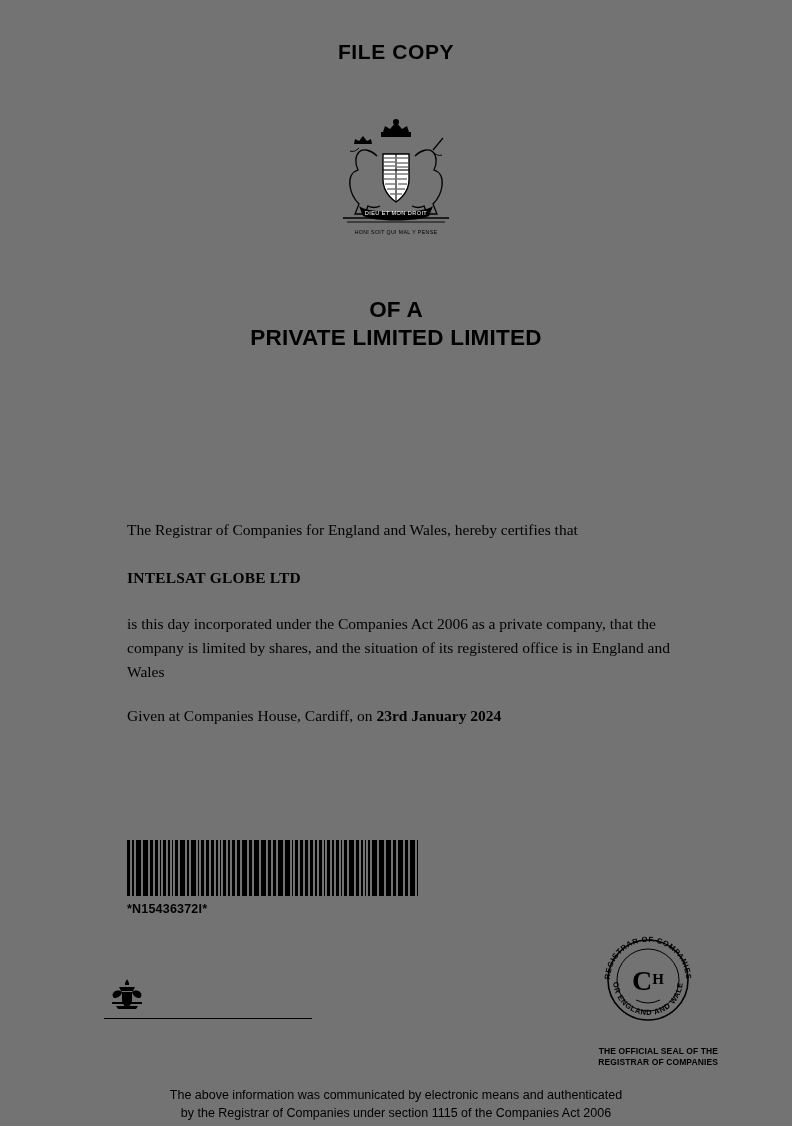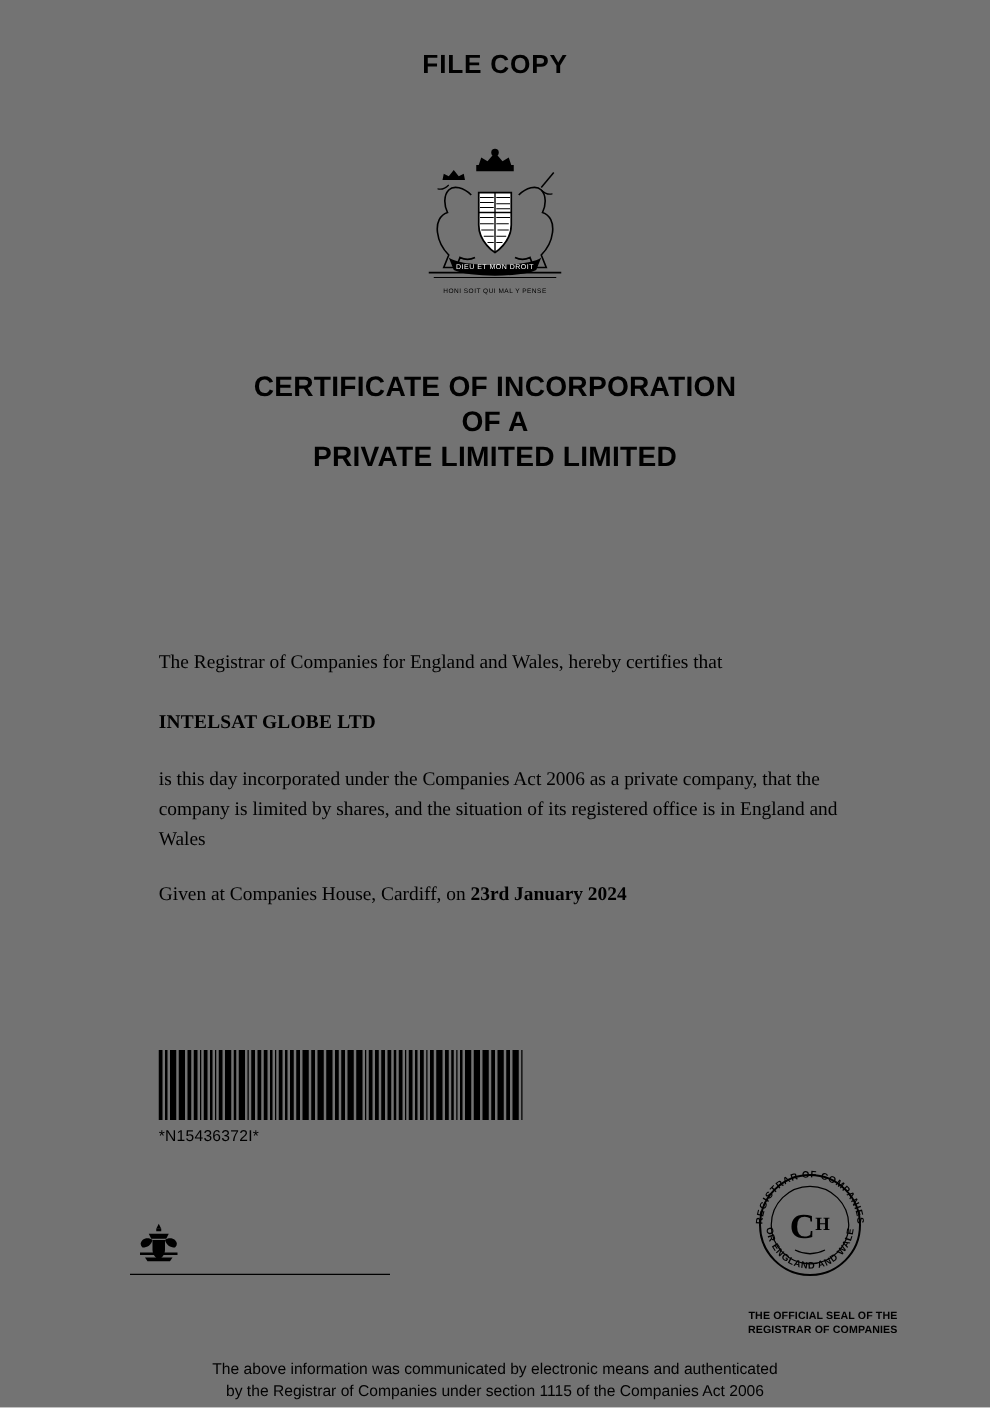--- a/index.html
+++ b/index.html
@@ -83,20 +83,21 @@
     font-size: 15.5px;
     letter-spacing: 0.2px;
   }
   .given-at b { font-weight: bold; }
 
   
   .barcode-wrap {
     position: absolute;
     top: 840px;
     left: 127px;
+    font-weight: bold;
   }
   .barcode {
     height: 56px;
     display: flex;
     align-items: stretch;
   }
   .barcode i {
     display: block;
     background: #000;
     margin-right: 2px;
@@ -207,21 +208,20 @@
         <path d="M26 112 h98" stroke-width="0.9"></path>
 
         <path d="M38 96 c10 8 64 8 74 0 l-4 10 c-12 6 -54 6 -66 0 z" fill="#000" stroke="none"></path>
       </g>
       <text x="75" y="105" font-family="Liberation Sans, sans-serif" font-size="5.6" fill="#fff" text-anchor="middle" letter-spacing="0.4">DIEU ET MON DROIT</text>
       <text x="75" y="124" font-family="Liberation Sans, sans-serif" font-size="5.2" fill="#000" text-anchor="middle" letter-spacing="0.4">HONI SOIT QUI MAL Y PENSE</text>
     </svg>
   </div>
 
   <div class="cert-title">
-    <div>CERTIFICATE OF INCORPORATION</div>
     <div>OF A</div>
     <div>PRIVATE LIMITED LIMITED</div>
   </div>
 
 
   <div class="body-block">
     <p>The Registrar of Companies for England and Wales, hereby certifies that</p>
     <div class="para-spacer-1"></div>
     <p class="company-name">INTELSAT GLOBE LTD</p>
     <div class="para-spacer-2"></div>

